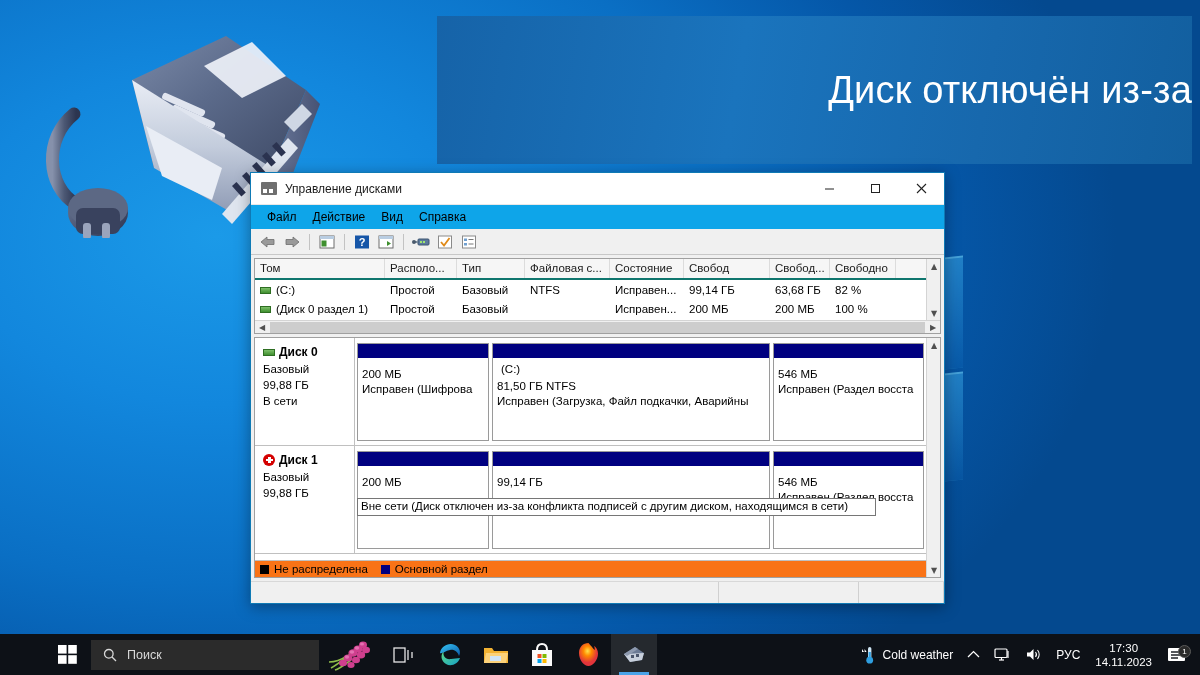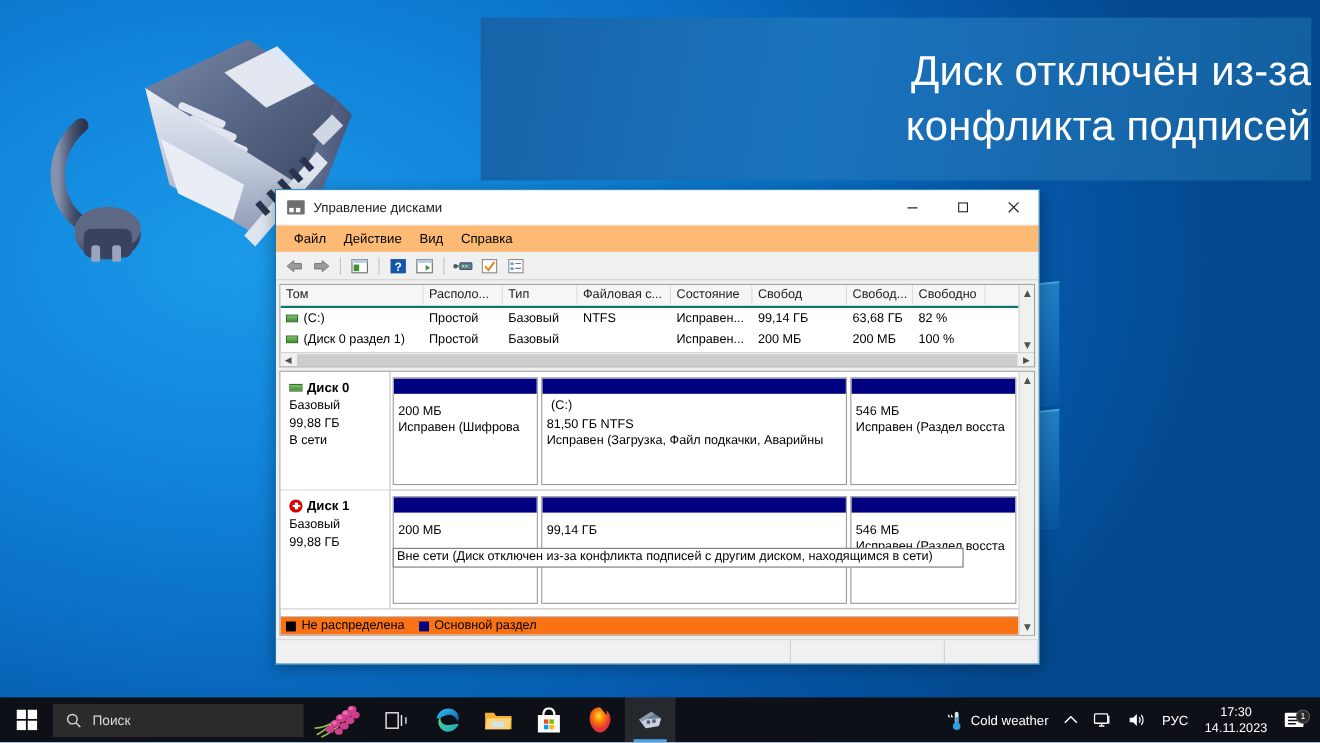--- a/index.html
+++ b/index.html
@@ -60,21 +60,21 @@
   .dm-titlebar .tb-icon::after {
     content: ""; position: absolute; left: 8px; top: 7px; width: 4px; height: 4px; background: #fff;
   }
   .dm-title { font-size: 12px; color: #1b1b1b; flex: 1; }
   .wbtn {
     width: 46px; height: 32px; display: flex; align-items: center; justify-content: center;
     font-size: 13px; color: #222; font-family: "DejaVu Sans", sans-serif;
   }
 
   .dm-menubar {
-    height: 24px; background: #fdba74; display: flex; align-items: center; padding-left: 8px;
+    height: 24px; background: #0ea5e9; display: flex; align-items: center; padding-left: 8px;
     flex: 0 0 auto;
   }
   .dm-menubar .mi { font-size: 12px; color: #000; padding: 2px 8px; }
 
   .dm-toolbar {
     height: 26px; background: #f0f0f0; display: flex; align-items: center; padding-left: 6px;
     border-bottom: 1px solid #c8c8c8; flex: 0 0 auto; gap: 2px;
   }
   .tbtn { width: 22px; height: 22px; display: flex; align-items: center; justify-content: center; }
   .tsep { width: 1px; height: 16px; background: #c3c3c3; margin: 0 4px; }
@@ -152,21 +152,21 @@
 
   .dm-status {
     height: 22px; background: #f0f0f0; border-top: 1px solid #d8d8d8;
     display: flex; flex: 0 0 auto;
   }
   .dm-status .seg { border-right: 1px solid #d0d0d0; height: 100%; }
 
   
   .taskbar {
     position: absolute; left: 0; bottom: 0; width: 1200px; height: 41px;
-    background: #0d1117; display: flex; align-items: center;
+    background: #0d1117; display: flex; align-items: center; padding-left: 43px;
   }
   .tb-start { width: 48px; height: 41px; display: flex; align-items: center; justify-content: center; }
   .tb-search {
     width: 228px; height: 30px; background: #2b2b2b; display: flex; align-items: center;
     padding-left: 12px; gap: 10px; margin-left: 0;
   }
   .tb-search .stxt { color: #d8d8d8; font-size: 12.5px; }
   .tb-item { width: 46px; height: 41px; display: flex; align-items: center; justify-content: center; position: relative; }
   .tb-item.active { background: rgba(255,255,255,.10); }
   .tb-item.active::after { content: ""; position: absolute; left: 8px; right: 8px; bottom: 0; height: 3px; background: #4aa3e8; }
@@ -250,21 +250,20 @@
         <rect x="216" y="148" width="6" height="14" transform="rotate(-42 216 148)"></rect>
         <rect x="226" y="138" width="6" height="14" transform="rotate(-42 226 138)"></rect>
         <rect x="236" y="128" width="6" height="14" transform="rotate(-42 236 128)"></rect>
       </g>
       <path d="M248 104 L266 86 L276 96 L258 114 Z" fill="#cfd7e4"></path>
     </svg>
   </div>
 
   <div class="banner">
     <div class="line">Диск отключён из-за</div>
-    <div class="line">конфликта подписей</div>
   </div>
 
   <div class="dm-window">
 
     <div class="dm-titlebar">
       <div class="tb-icon"></div>
       <div class="dm-title">Управление дисками</div>
       <div class="wbtn">
         <svg width="11" height="11" viewBox="0 0 11 11">
             <line x1="1" y1="6" x2="10" y2="6" stroke="#222" stroke-width="1"></line>

